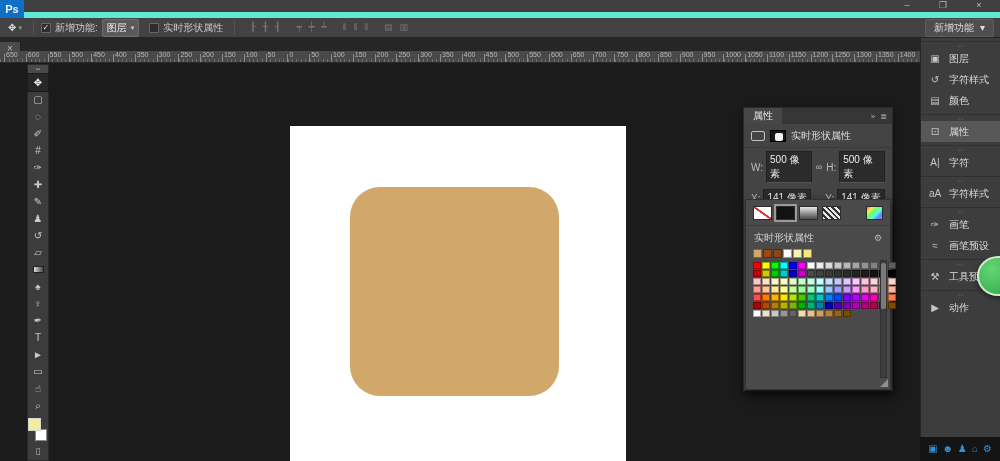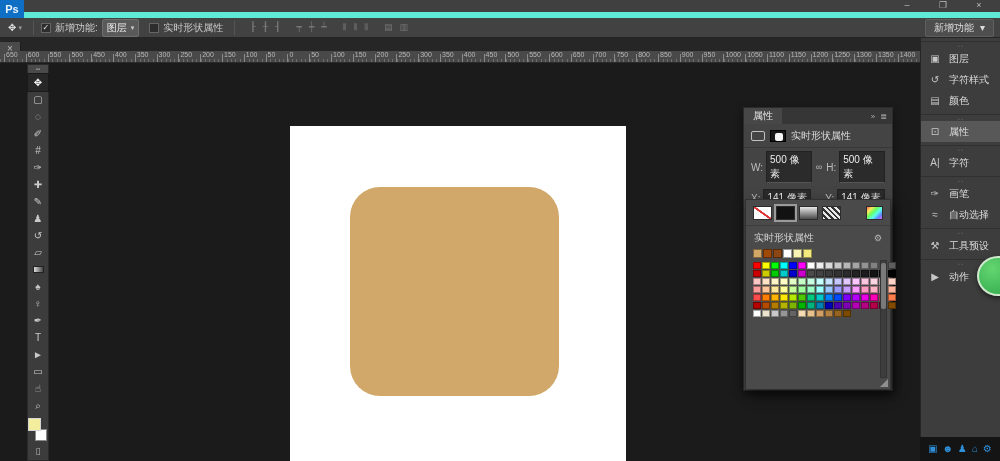--- a/index.html
+++ b/index.html
@@ -518,26 +518,33 @@
       <div class="dock-group">
         <div class="dock-grip">• •</div>
         <div class="dock-item">
           <span class="d-icon">A|</span>
           <span>字符</span>
         </div>
       </div>
       <div class="dock-group">
         <div class="dock-grip">• •</div>
         <div class="dock-item">
+          <span class="d-icon">aA</span>
+          <span>字符样式</span>
+        </div>
+      </div>
+      <div class="dock-group">
+        <div class="dock-grip">• •</div>
+        <div class="dock-item">
           <span class="d-icon">✑</span>
           <span>画笔</span>
         </div>
         <div class="dock-item">
           <span class="d-icon">≈</span>
-          <span>自动选择</span>
+          <span>画笔预设</span>
         </div>
       </div>
       <div class="dock-group">
         <div class="dock-grip">• •</div>
         <div class="dock-item">
           <span class="d-icon">⚒</span>
           <span>工具预设</span>
         </div>
       </div>
       <div class="dock-group">

